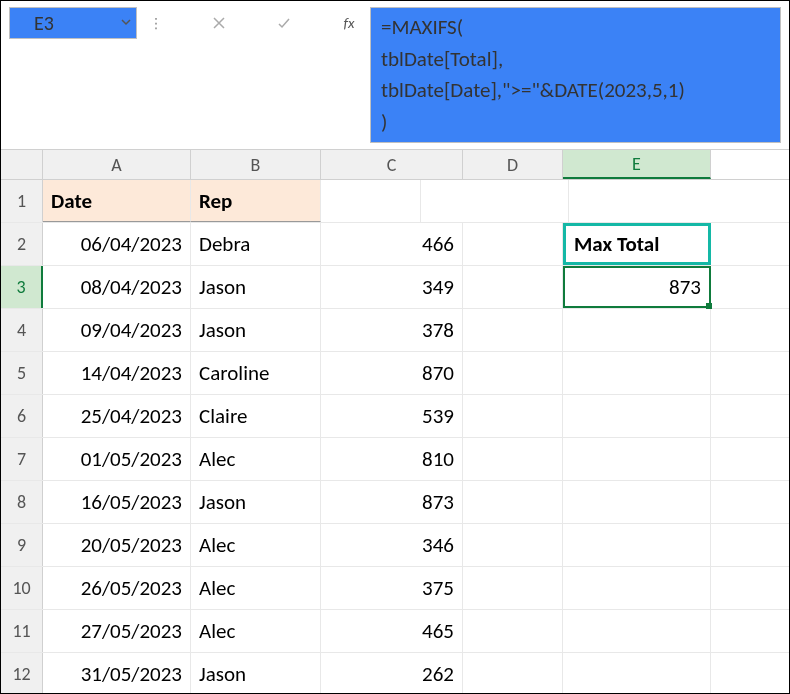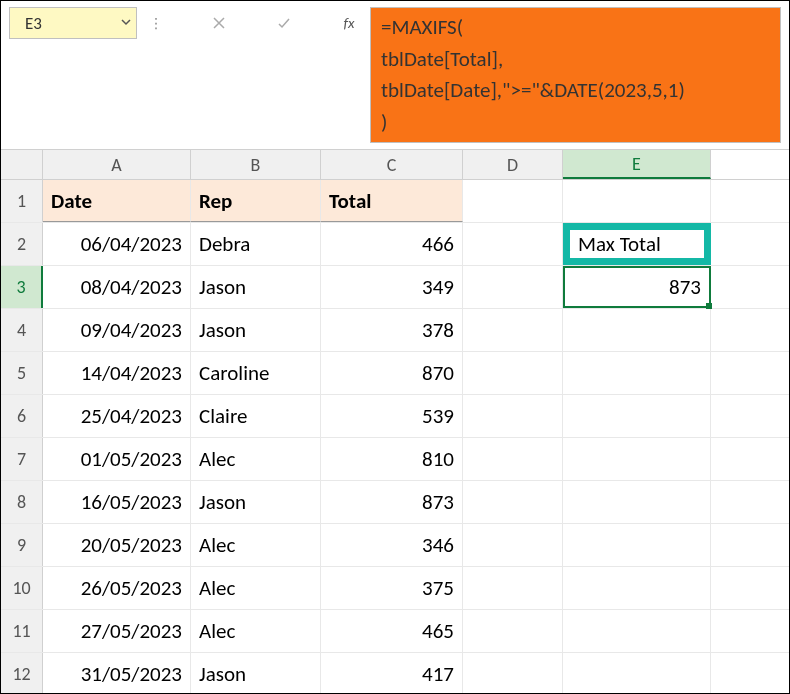--- a/index.html
+++ b/index.html
@@ -19,25 +19,25 @@
       display: flex;
       align-items: flex-start;
       padding: 6px 8px;
       gap: 6px;
       border-bottom: 1px solid #d0d0d0;
     }
     .name-box {
       width: 128px;
       height: 32px;
       border: 1px solid #c0c0c0;
-      background: #fef9c3;
-      display: flex;
-      align-items: center;
-      padding: 0 15px;
-      font-size: 17px;
+      background: #3b82f6;
+      display: flex;
+      align-items: center;
+      padding: 0 24px;
+      font-size: 20px;
       color: #333;
       position: relative;
     }
     .name-box .dropdown-icon {
       position: absolute;
       right: 4px;
       font-size: 13px;
       color: #555;
     }
     .fb-icons {
@@ -64,21 +64,21 @@
     }
     .fx-icon {
       font-style: italic;
       font-size: 15px;
       color: #555;
     }
     .formula-input {
       flex: 1;
       min-height: 128px;
       border: 1px solid #c0c0c0;
-      background: #f97316;
+      background: #3b82f6;
       padding: 4px 10px;
       font-size: 21px;
       line-height: 1.5;
       color: #333;
       white-space: pre-wrap;
       font-family: Calibri, Arial, sans-serif;
     }
     .grid-area {
       background: #fff;
     }
@@ -143,22 +143,22 @@
     }
     .table-header-cell {
       background: #fde9d9;
       font-weight: bold;
       border-bottom: 1px solid #999;
     }
     .cell.right {
       justify-content: flex-end;
     }
     .max-label {
-      font-weight: normal;
-      border: 7px solid #14b8a6;
+      font-weight: bold;
+      border: 3px solid #14b8a6;
     }
     .selected-cell {
       border: 2px solid #0f7b3c;
       position: relative;
     }
     .selected-cell::after {
       content: '';
       position: absolute;
       right: -3px;
       bottom: -3px;
@@ -206,21 +206,20 @@
     <div class="col-header col-B">B</div>
     <div class="col-header col-C">C</div>
     <div class="col-header col-D">D</div>
     <div class="col-header col-E selected">E</div>
   </div>
 
   <div class="data-row">
     <div class="row-header">1</div>
     <div class="cell col-A table-header-cell">Date</div>
     <div class="cell col-B table-header-cell">Rep</div>
-    <div class="cell col-C table-header-cell">Total</div>
     <div class="cell col-D"></div>
     <div class="cell col-E"></div>
   </div>
 
   <div class="data-row">
     <div class="row-header">2</div>
     <div class="cell col-A right">06/04/2023</div>
     <div class="cell col-B">Debra</div>
     <div class="cell col-C right">466</div>
     <div class="cell col-D"></div>
@@ -305,18 +304,18 @@
     <div class="cell col-B">Alec</div>
     <div class="cell col-C right">465</div>
     <div class="cell col-D"></div>
     <div class="cell col-E"></div>
   </div>
 
   <div class="data-row">
     <div class="row-header">12</div>
     <div class="cell col-A right">31/05/2023</div>
     <div class="cell col-B">Jason</div>
-    <div class="cell col-C right">417</div>
+    <div class="cell col-C right">262</div>
     <div class="cell col-D"></div>
     <div class="cell col-E"></div>
   </div>
 
 </div>
 
 </body></html>

